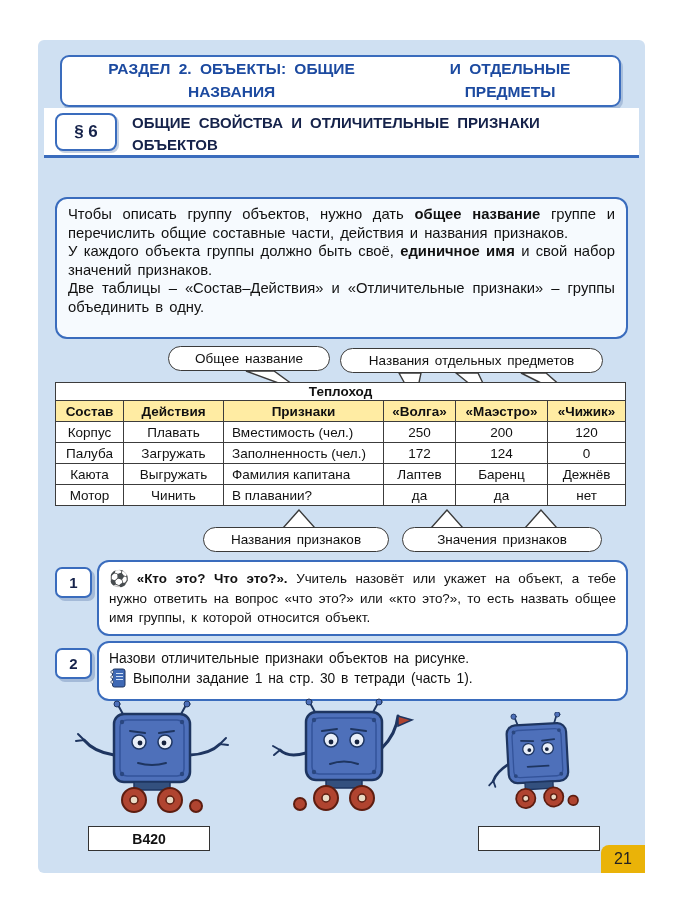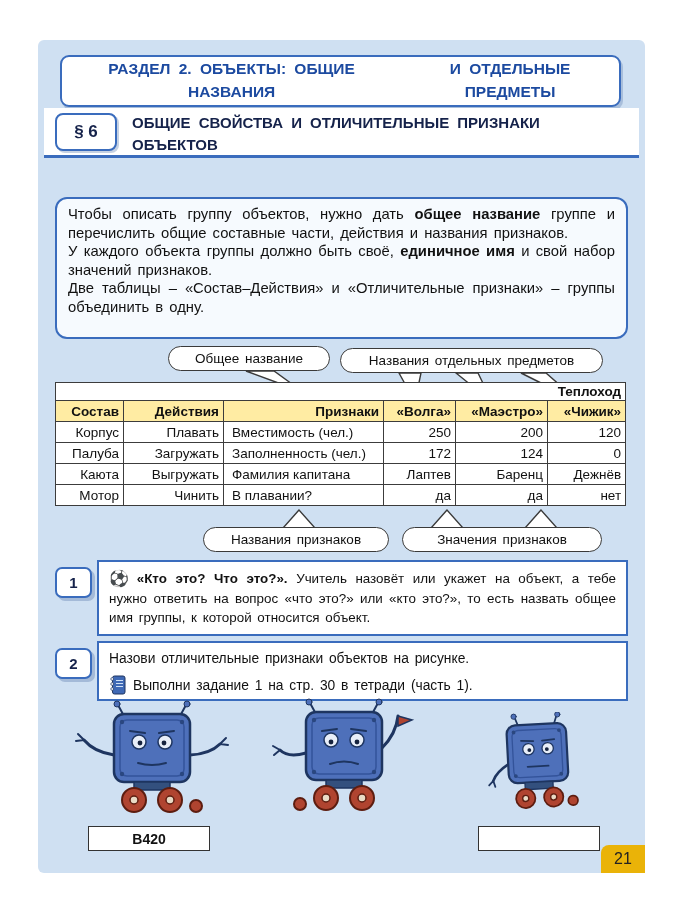--- a/index.html
+++ b/index.html
@@ -23,33 +23,33 @@
          border-radius:12px;padding:6px 11px;font-size:14.8px;line-height:18.6px;word-spacing:2px}
   .intro p{text-align:justify}
   .callout{background:#fff;border:1.5px solid #3a3a3a;border-radius:13px;display:flex;align-items:center;
            justify-content:center;font-size:13.5px;color:#111;height:25px;word-spacing:2px}
   .co1{left:168px;top:346px;width:162px}
   .co2{left:340px;top:348px;width:263px}
   .co3{left:203px;top:527px;width:186px}
   .co4{left:402px;top:527px;width:200px}
   .ptr{pointer-events:none}
   .maintab{left:55px;top:382px;width:570px;border-collapse:collapse;table-layout:fixed;background:#fff;font-size:13.5px}
-  .maintab td,.maintab th{border:1.3px solid #3c3c3c;padding:1px 4px;text-align:right;height:21px}
+  .maintab td,.maintab th{border:1.3px solid #3c3c3c;padding:1px 4px;text-align:center;height:21px}
   .t-title td{font-weight:bold;height:18px}
   .t-head th{background:#ffeca3;font-weight:bold;height:21px}
   .t-attr{text-align:left !important;padding-left:8px !important}
   .numbox{width:37px;height:31px;display:flex;align-items:center;justify-content:center;font-weight:bold;
           font-size:15px;color:#15224a;border-radius:7px;box-shadow:3px 3px 0 rgba(110,140,185,.45)}
   .n1{left:55px;top:567px}
   .n2{left:55px;top:648px}
-  .taskbox{background:#fff;border:2px solid #3a6cbd;border-radius:0;padding:6px 10px;line-height:1.4;word-spacing:2px}
+  .taskbox{background:#fff;border:2px solid #3a6cbd;border-radius:12px;padding:6px 10px;line-height:1.4;word-spacing:2px}
   .task1{left:97px;top:560px;width:531px;min-height:70px;font-size:13.4px;text-align:justify}
   .task2{left:97px;top:641px;width:531px;height:60px;font-size:13.8px}
   .soccer{font-size:16px;margin-right:5px;vertical-align:-1px}
-  .t2l2{display:flex;align-items:center;gap:7px;margin-top:7px}
+  .t2l2{display:flex;align-items:center;gap:7px;}
   .lab{background:#fff;border:1.6px solid #333;height:25px;display:flex;align-items:center;justify-content:center;
        font-weight:bold;font-size:14px}
   .lab1{left:88px;top:826px;width:122px}
   .lab2{left:283px;top:826px;width:122px}
   .lab3{left:478px;top:826px;width:122px}
   .pagenum{left:601px;top:845px;width:44px;height:28px;background:#eab308;display:flex;align-items:center;
            justify-content:center;font-weight:normal;font-size:16px;color:#222;border-radius:8px 0 0 0}
 </style>
 </head>
 <body>

